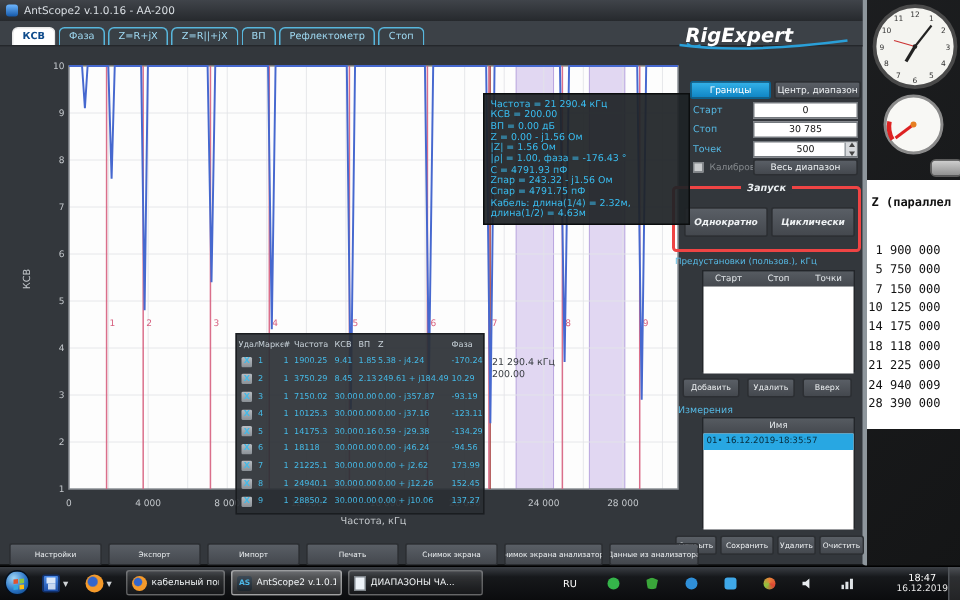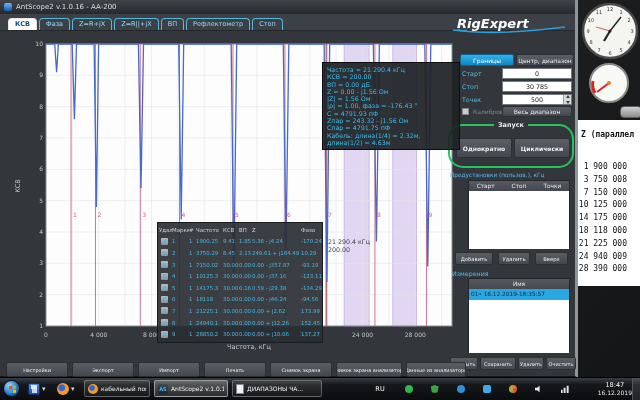--- a/index.html
+++ b/index.html
@@ -44,21 +44,21 @@
     font-size:5px;font-weight:bold;display:flex;align-items:center;justify-content:center;margin-left:2px;}
   
   #rpanel{position:absolute;left:446px;top:36px;width:132px;height:340px;font-size:6px;}
   .rp{position:absolute;box-sizing:border-box;}
   .plabel{color:#56b9e4;font-size:6.3px;white-space:nowrap;}
   .pinput{background:#fff;border:1px solid #74797e;height:11px;font-size:6.3px;text-align:center;
     color:#111;font-family:"DejaVu Sans",sans-serif;padding:0;box-sizing:border-box;width:100%;}
   .dbtn{background:linear-gradient(#5a5f66,#44484e);border:1px solid #2c2f33;border-radius:2px;color:#eef1f3;
     display:flex;align-items:center;justify-content:center;white-space:nowrap;overflow:hidden;}
   .bluebtn{background:linear-gradient(#33b1e8,#0f85c4);border:1px solid #0b628f;color:#fff;}
-  #run-group{border:2px solid #22c55e;border-radius:15px;}
+  #run-group{border:2px solid #ef4444;border-radius:3px;font-style:italic;}
   #run-title{position:absolute;top:-5px;left:50%;transform:translateX(-50%);background:#33373c;
     padding:0 4px;color:#e9edf0;font-weight:bold;font-size:6.5px;}
   .ptable-head{background:linear-gradient(#565b61,#45494f);color:#e6eaed;display:grid;height:10px;align-items:center;}
   .ptable-body{background:#fff;}
   #meas-selected{background:#28a7e2;color:#072c3d;font-size:5.8px;line-height:11px;padding-left:2px;white-space:nowrap;overflow:hidden;}
   .spin{position:absolute;right:1px;top:1px;width:7px;height:9px;display:flex;flex-direction:column;
     align-items:center;justify-content:space-between;background:#d6d9dc;border-left:1px solid #9aa0a5;}
   .spin i{display:block;width:0;height:0;border-left:2px solid transparent;border-right:2px solid transparent;}
   .spin .up{border-bottom:3px solid #444;}
   .spin .dn{border-top:3px solid #444;}
@@ -127,21 +127,21 @@
       <circle cx="22" cy="22" r="19" fill="#f8f8f5" stroke="#8a8a8a" stroke-width="2"></circle>
       <path d="M8 32 A 17 17 0 0 1 6 20" stroke="#d22" stroke-width="3" fill="none"></path>
       <line x1="22" y1="22" x2="10" y2="31" stroke="#d22" stroke-width="2"></line>
       <circle cx="22" cy="22" r="2" fill="#e67e22"></circle>
     </svg>
     <div id="gadget-button"></div>
     <div id="notepad-doc">
       <div id="doc-header">Z (параллел</div>
       <div id="doc-values">
           <div class="doc-line">1 900 000</div>
-          <div class="doc-line">3 750 008</div>
+          <div class="doc-line">5 750 000</div>
           <div class="doc-line">7 150 000</div>
           <div class="doc-line">10 125 000</div>
           <div class="doc-line">14 175 000</div>
           <div class="doc-line">18 118 000</div>
           <div class="doc-line">21 225 000</div>
           <div class="doc-line">24 940 009</div>
           <div class="doc-line">28 390 000</div>
         </div>
     </div>
   </div>

